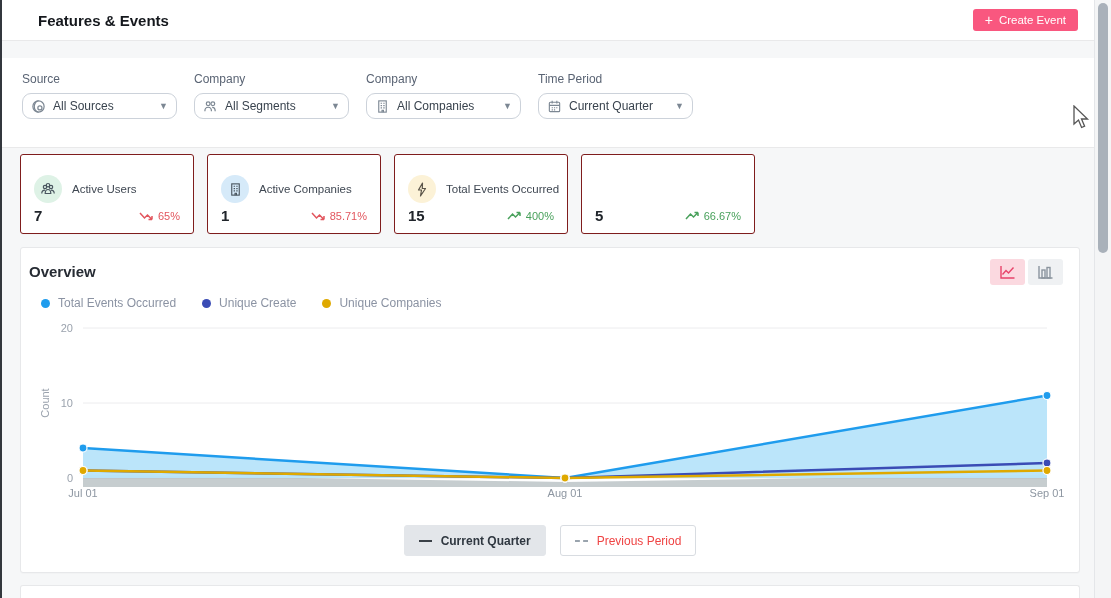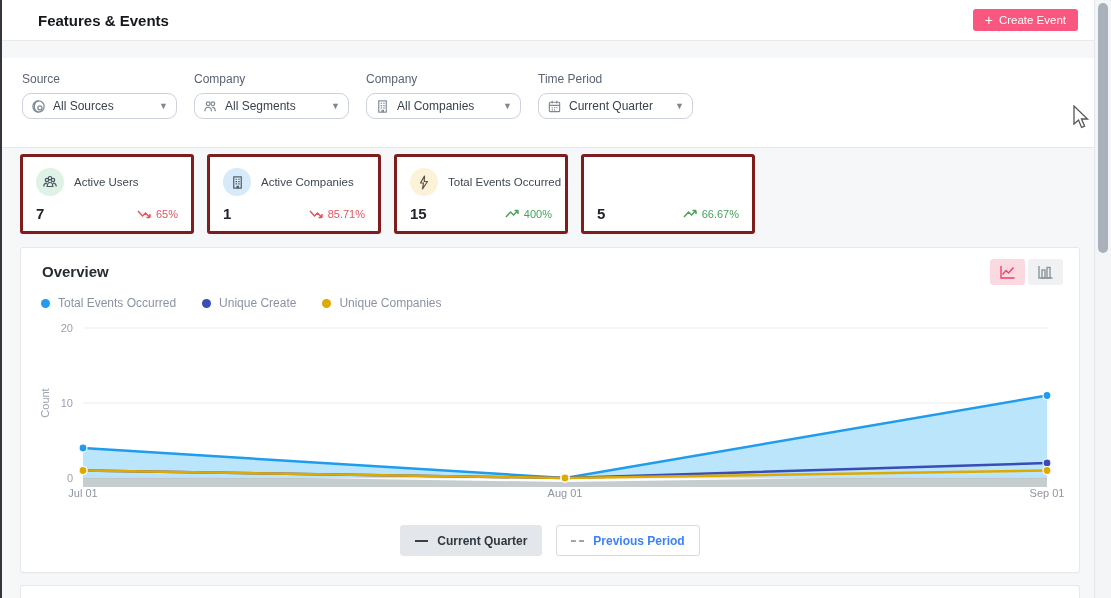--- a/index.html
+++ b/index.html
@@ -26,52 +26,52 @@
   .filters { position:absolute; left:2px; top:58px; width:1092px; height:90px; background:#fff; border-bottom:1px solid #e9e9ea; padding:14px 0 0 20px; display:flex; gap:17px; z-index:5; }
   .filter-group { width:155px; }
   .filter-label { font-size:12px; color:#5a6474; margin-bottom:7px; }
   .filter-select { margin-top:1px; height:26px; background:#fff; border:1px solid #ccd2da; border-radius:9px; display:flex; align-items:center; padding:0 8px; gap:7px; cursor:pointer; }
   .filter-select svg { flex:none; }
   .filter-value { flex:1; font-size:12px; color:#39434e; white-space:nowrap; overflow:hidden; }
   .caret { font-size:9px; color:#7c8793; }
 
   
   .stats-row { position:absolute; left:20px; top:154px; display:flex; gap:13px; }
-  .stat-card { width:174px; height:80px; background:#fff; border:3px solid #7f1d1d; border-radius:3px; padding:11px 13px; position:relative; box-shadow:0 1px 1px rgba(0,0,0,0.02); }
+  .stat-card { width:174px; height:80px; background:#fff; border:1px solid #7f1d1d; border-radius:3px; padding:20px 13px; position:relative; box-shadow:0 1px 1px rgba(0,0,0,0.02); }
   .stat-top { display:flex; align-items:center; gap:10px; }
   .stat-icon { width:28px; height:28px; border-radius:50%; display:flex; align-items:center; justify-content:center; flex:none; }
   .stat-label { font-size:11.5px; color:#3f4752; white-space:nowrap; }
   .stat-bottom { position:absolute; left:13px; right:13px; bottom:9px; display:flex; align-items:center; justify-content:space-between; }
   .stat-value { font-size:15px; font-weight:bold; color:#20252b; }
   .stat-trend { display:flex; align-items:center; gap:4px; font-size:11px; }
   .stat-trend.down { color:#e2565e; }
   .stat-trend.up   { color:#49a15c; }
   .stat-trend.up svg { transform:scaleY(-1); }
   .bg-mint { background:#def2e6; color:#49555f; }
   .bg-blue { background:#d6eaf9; color:#49555f; }
   .bg-yellow { background:#fcf2d7; color:#5a5448; }
   .bg-teal { background:#d5f4ea; color:#2aa58d; }
 
   
   .overview-card { position:absolute; left:20px; top:247px; width:1060px; height:326px; background:#fff; border:1px solid #e7e8ea; border-radius:3px; box-shadow:0 1px 1px rgba(0,0,0,0.02); }
-  .overview-title { position:absolute; left:21px; top:15px; font-size:15px; font-weight:bold; color:#262b33; }
+  .overview-title { position:absolute; left:8px; top:15px; font-size:15px; font-weight:bold; color:#262b33; }
   .chart-toggle { position:absolute; right:16px; top:11px; display:flex; gap:3px; }
   .toggle-btn { width:35px; height:26px; border:none; border-radius:3px; display:flex; align-items:center; justify-content:center; cursor:pointer; }
   .toggle-btn.active { background:#fbd9e0; color:#e8436a; }
   .toggle-btn.inactive { background:#eff1f3; color:#8b949e; }
   .legend-row { position:absolute; left:20px; top:48px; display:flex; gap:26px; align-items:center; }
   .legend-item { display:flex; align-items:center; gap:8px; }
   .legend-dot { width:9px; height:9px; border-radius:50%; }
   .legend-text { font-size:12px; color:#8b93a3; }
   #chart-svg { position:absolute; left:16px; top:68px; }
 
   .period-row { position:absolute; left:0; right:0; top:277px; display:flex; justify-content:center; gap:14px; }
   .period-btn { height:31px; display:flex; align-items:center; gap:9px; padding:0 14px; border-radius:3px; font-size:12px; font-family:inherit; cursor:pointer; }
   .period-btn.active { background:#e3e6ea; border:1px solid #e3e6ea; color:#2f3740; font-weight:bold; }
-  .period-btn.ghost { background:#fff; border:1px solid #d8dce1; color:#3b82f6; font-weight:bold; }
+  .period-btn.ghost { background:#fff; border:1px solid #d8dce1; color:#ef4444; font-weight:normal; }
   .dash-solid { width:13px; height:0; border-top:2px solid #3a4047; }
   .dash-dashed { width:13px; height:0; border-top:2px dashed #9aa4ae; }
 
   .next-card { position:absolute; left:20px; top:585px; width:1060px; height:13px; background:#fff; border:1px solid #e7e8ea; border-bottom:none; border-radius:3px 3px 0 0; }
 
   .cursor { position:absolute; left:1072px; top:105px; z-index:60; pointer-events:none; }
 </style>
 </head>
 <body>
 

